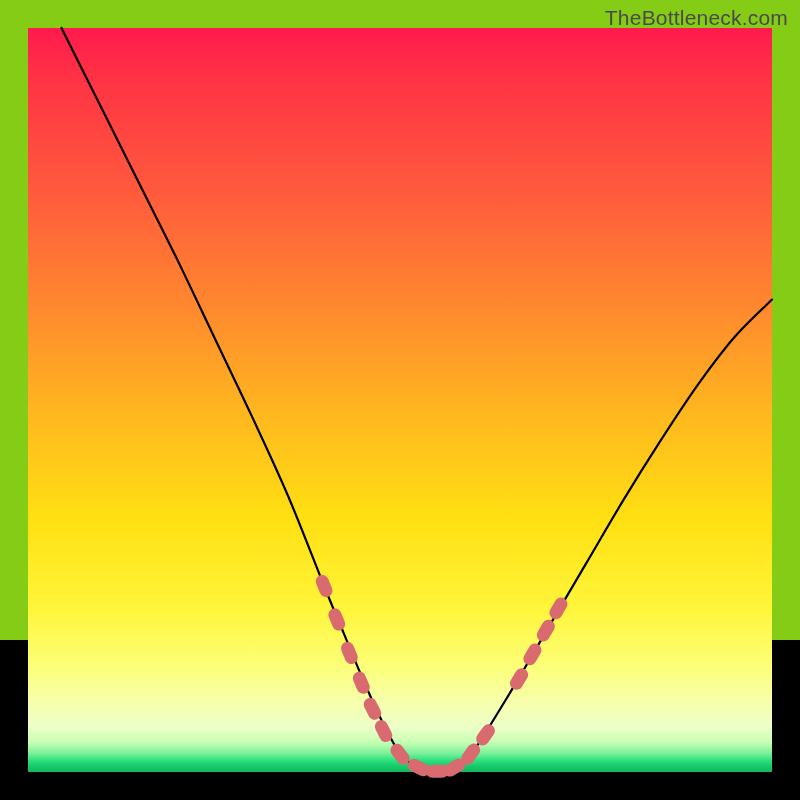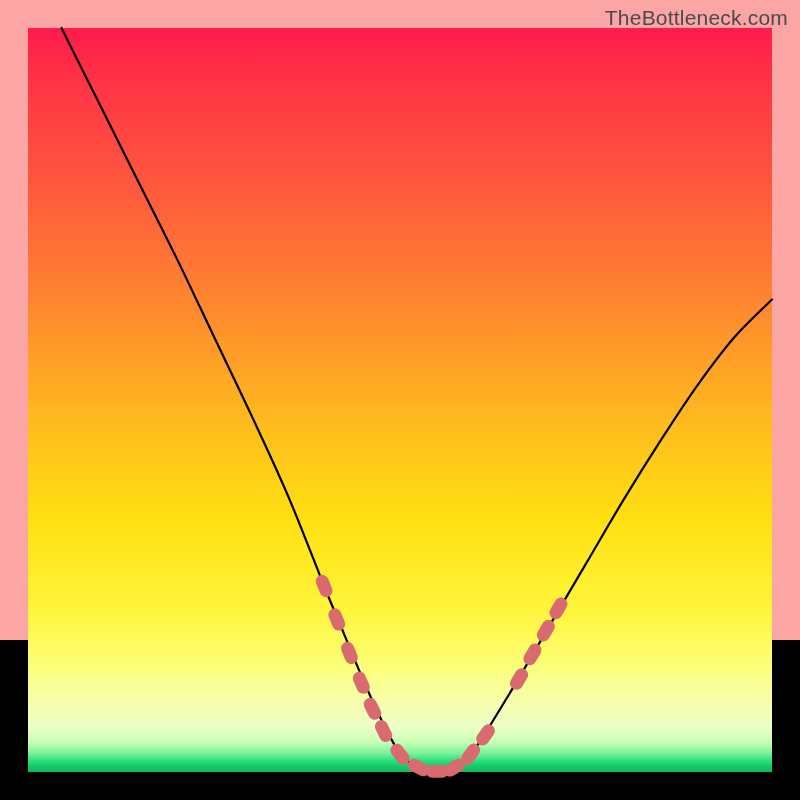--- a/index.html
+++ b/index.html
@@ -10,21 +10,21 @@
     background: #000;
     font-family: Arial, Helvetica, sans-serif;
     overflow: hidden;
   }
   .frame {
     position: absolute;
     left: 0;
     top: 0;
     width: 800px;
     height: 640px;
-    background: #fca5a5;
+    background: #84cc16;
   }
   .plot {
     position: absolute;
     
     left: 28px;
     top: 28px;
     width: 744px;
     height: 744px;
     
     background: linear-gradient(to bottom,

